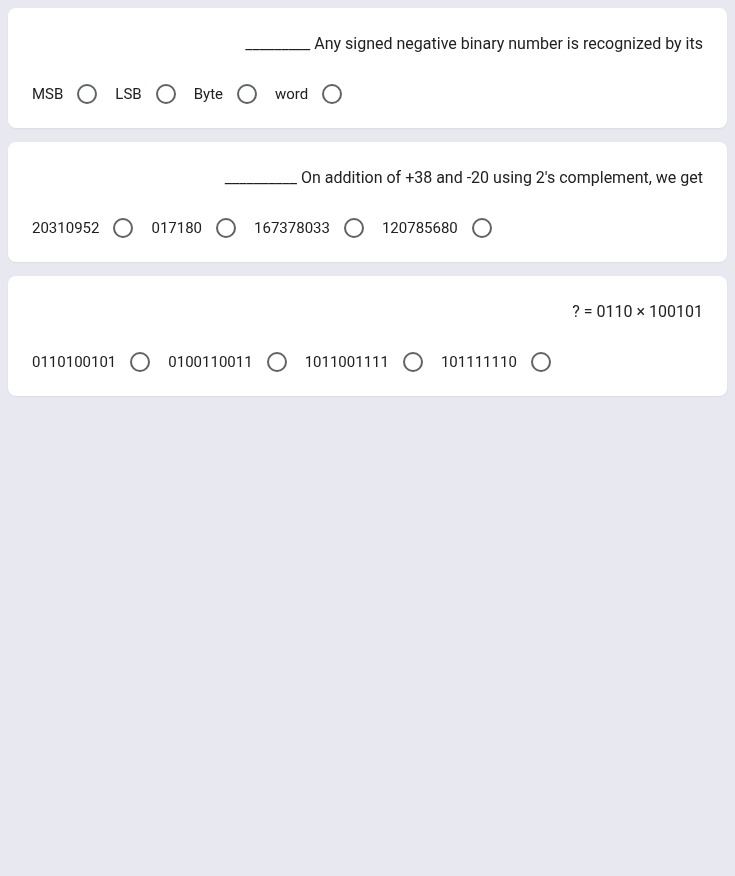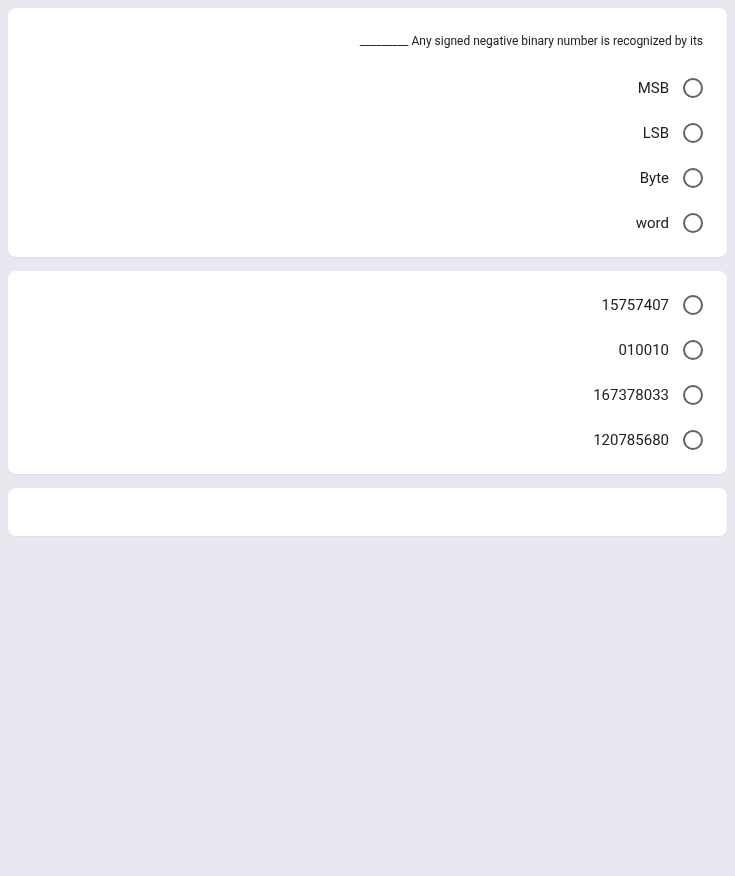--- a/index.html
+++ b/index.html
@@ -14,30 +14,30 @@
       width: 735px;
     }
     .question-card {
       background: #ffffff;
       border-radius: 8px;
       padding: 24px;
       margin-bottom: 14px;
       box-shadow: 0 1px 2px rgba(0,0,0,0.05);
     }
     .question-text {
-      font-size: 12px;
+      font-size: 16px;
       color: #202124;
       text-align: right;
       margin-bottom: 28px;
       line-height: 1.5;
     }
     .options-container {
       display: flex;
-      flex-direction: column;
-      gap: 25px;
+      flex-direction: row;
+      gap: 18px;
       align-items: flex-end;
     }
     .option-row {
       display: flex;
       align-items: center;
       justify-content: flex-end;
       gap: 14px;
     }
     .option-label {
       font-size: 15px;
@@ -73,34 +73,54 @@
       <div class="radio-button"></div>
     </div>
     <div class="option-row">
       <span class="option-label">word</span>
       <div class="radio-button"></div>
     </div>
   </div>
 </div>
 
 <div class="question-card">
+  <div class="question-text">__________ On addition of +38 and -20 using 2's complement, we get</div>
   <div class="options-container">
     <div class="option-row">
-      <span class="option-label">15757407</span>
+      <span class="option-label">20310952</span>
       <div class="radio-button"></div>
     </div>
     <div class="option-row">
-      <span class="option-label">010010</span>
+      <span class="option-label">017180</span>
       <div class="radio-button"></div>
     </div>
     <div class="option-row">
       <span class="option-label">167378033</span>
       <div class="radio-button"></div>
     </div>
     <div class="option-row">
       <span class="option-label">120785680</span>
       <div class="radio-button"></div>
     </div>
   </div>
 </div>
 
 <div class="question-card">
+  <div class="question-text">? = 0110 × 100101</div>
+  <div class="options-container">
+    <div class="option-row">
+      <span class="option-label">0110100101</span>
+      <div class="radio-button"></div>
+    </div>
+    <div class="option-row">
+      <span class="option-label">0100110011</span>
+      <div class="radio-button"></div>
+    </div>
+    <div class="option-row">
+      <span class="option-label">1011001111</span>
+      <div class="radio-button"></div>
+    </div>
+    <div class="option-row">
+      <span class="option-label">101111110</span>
+      <div class="radio-button"></div>
+    </div>
+  </div>
 </div>
 
 </body></html>

